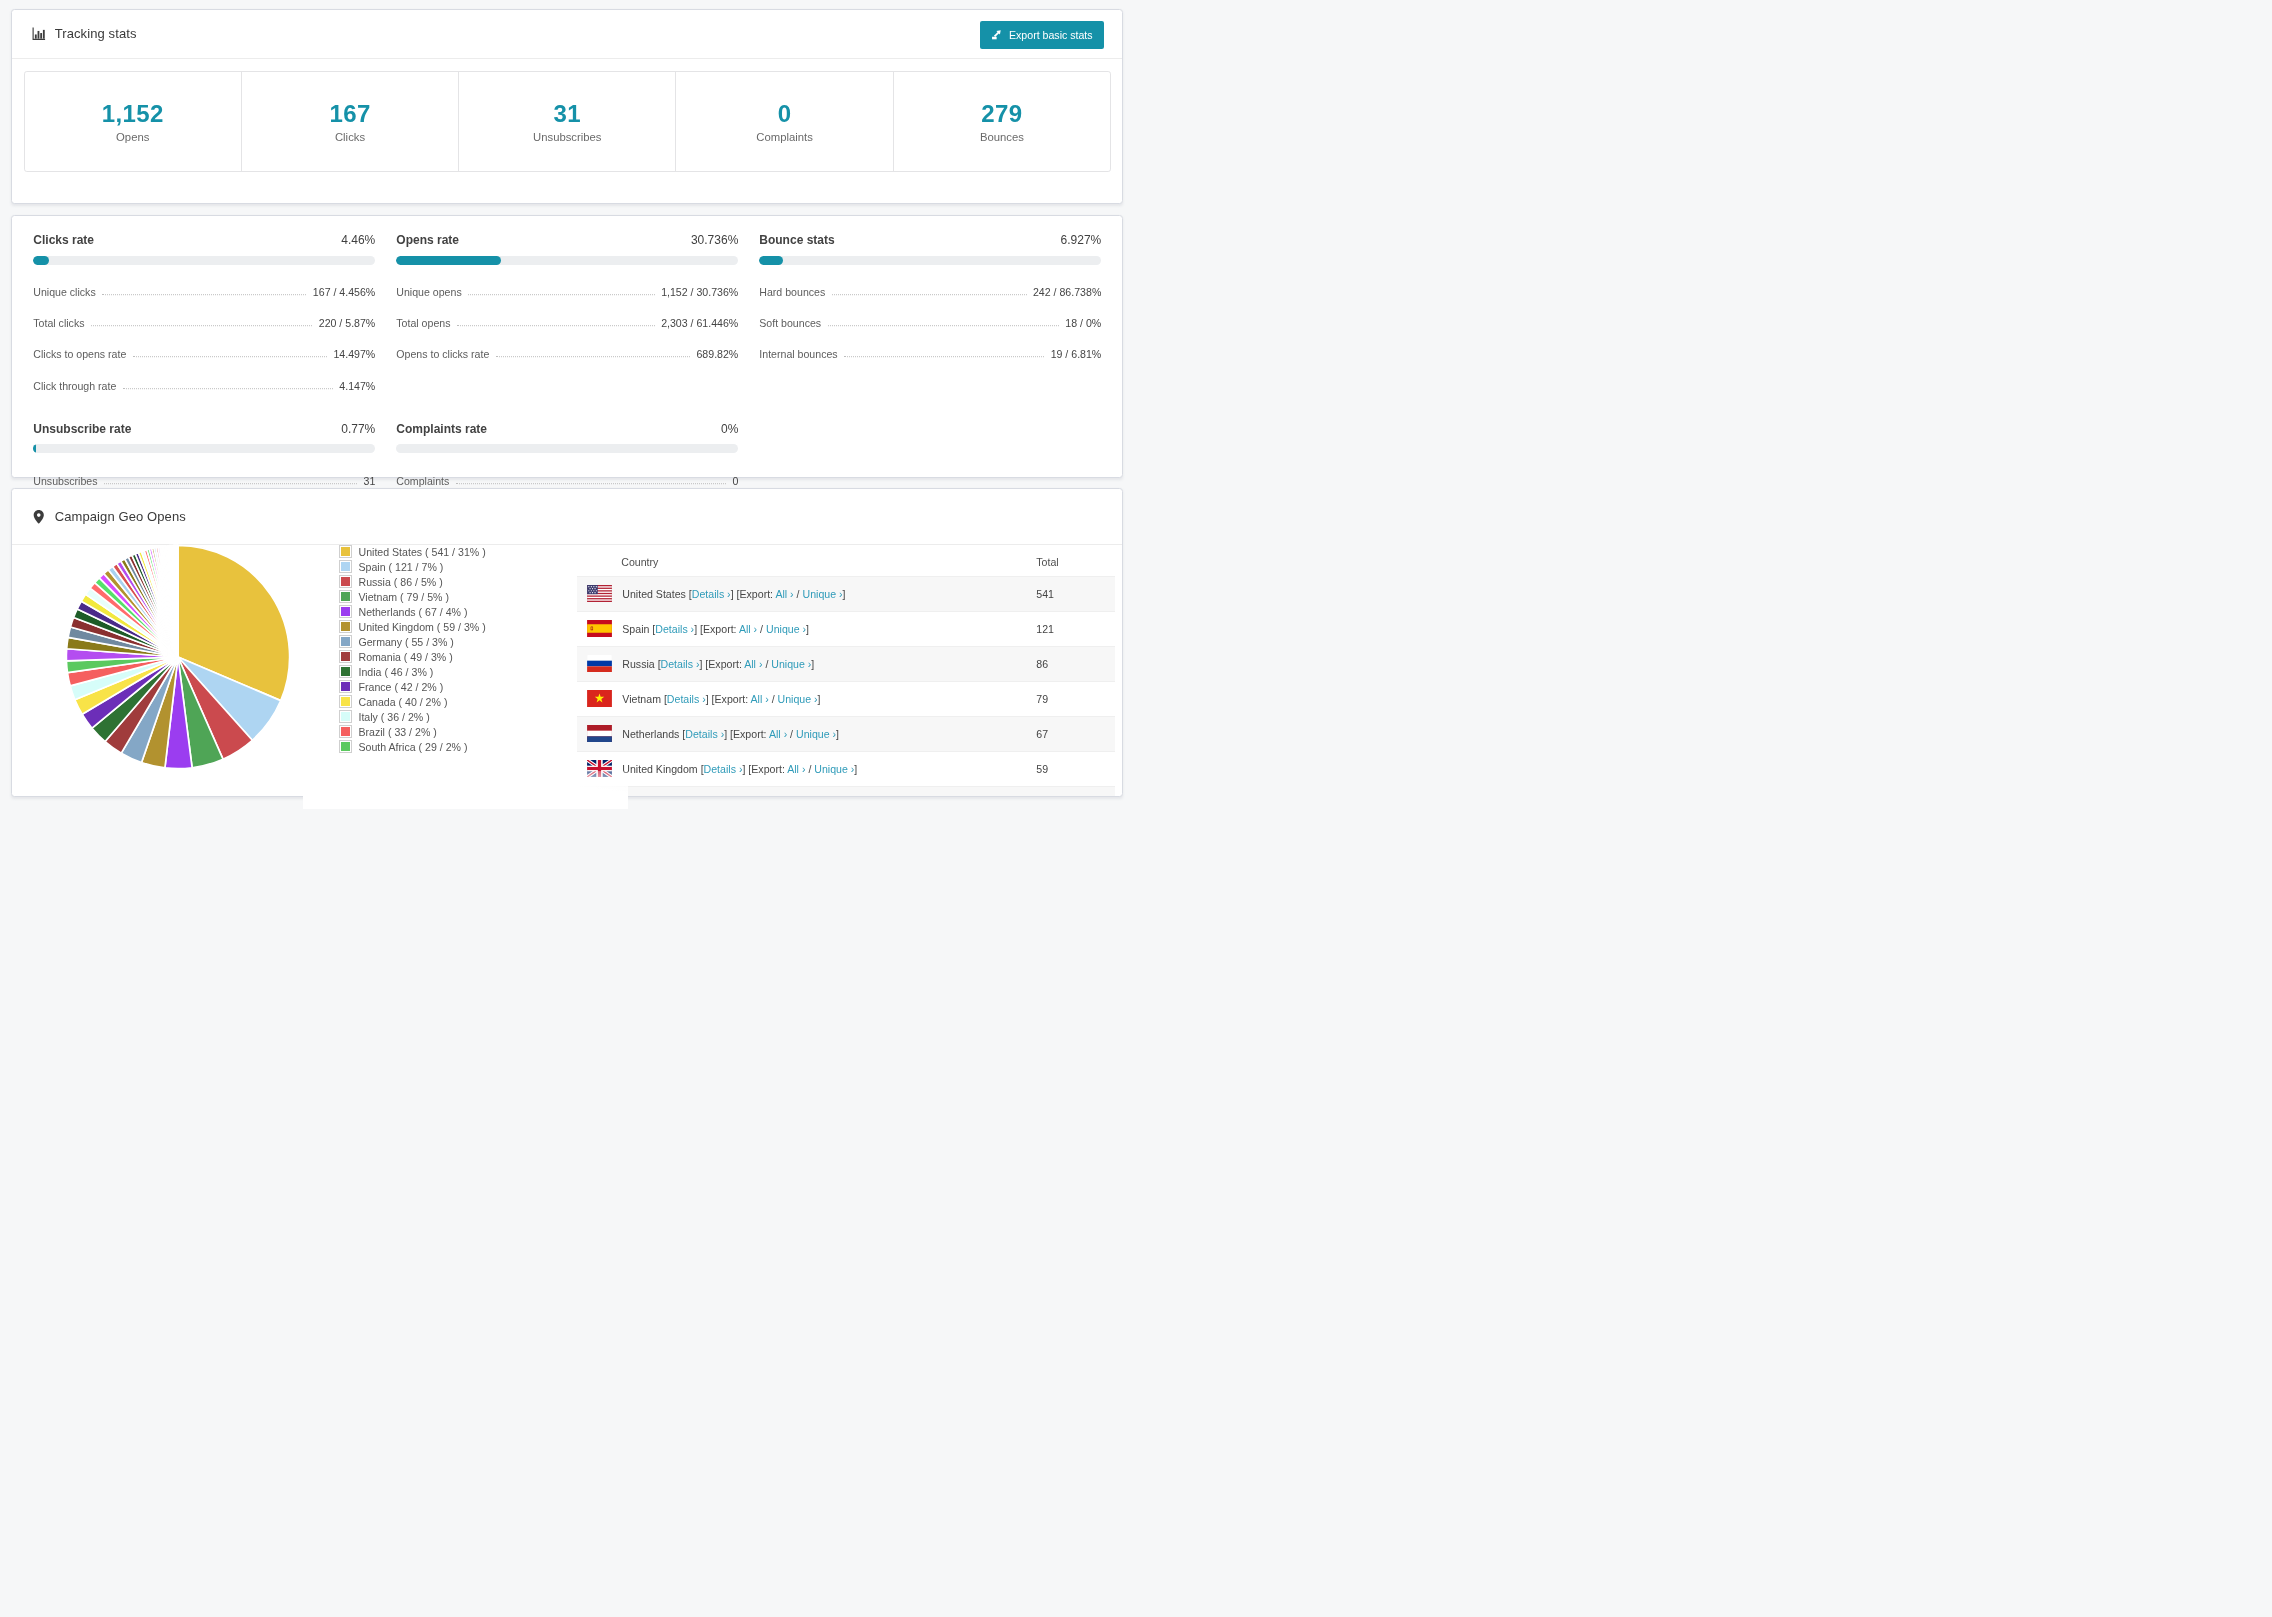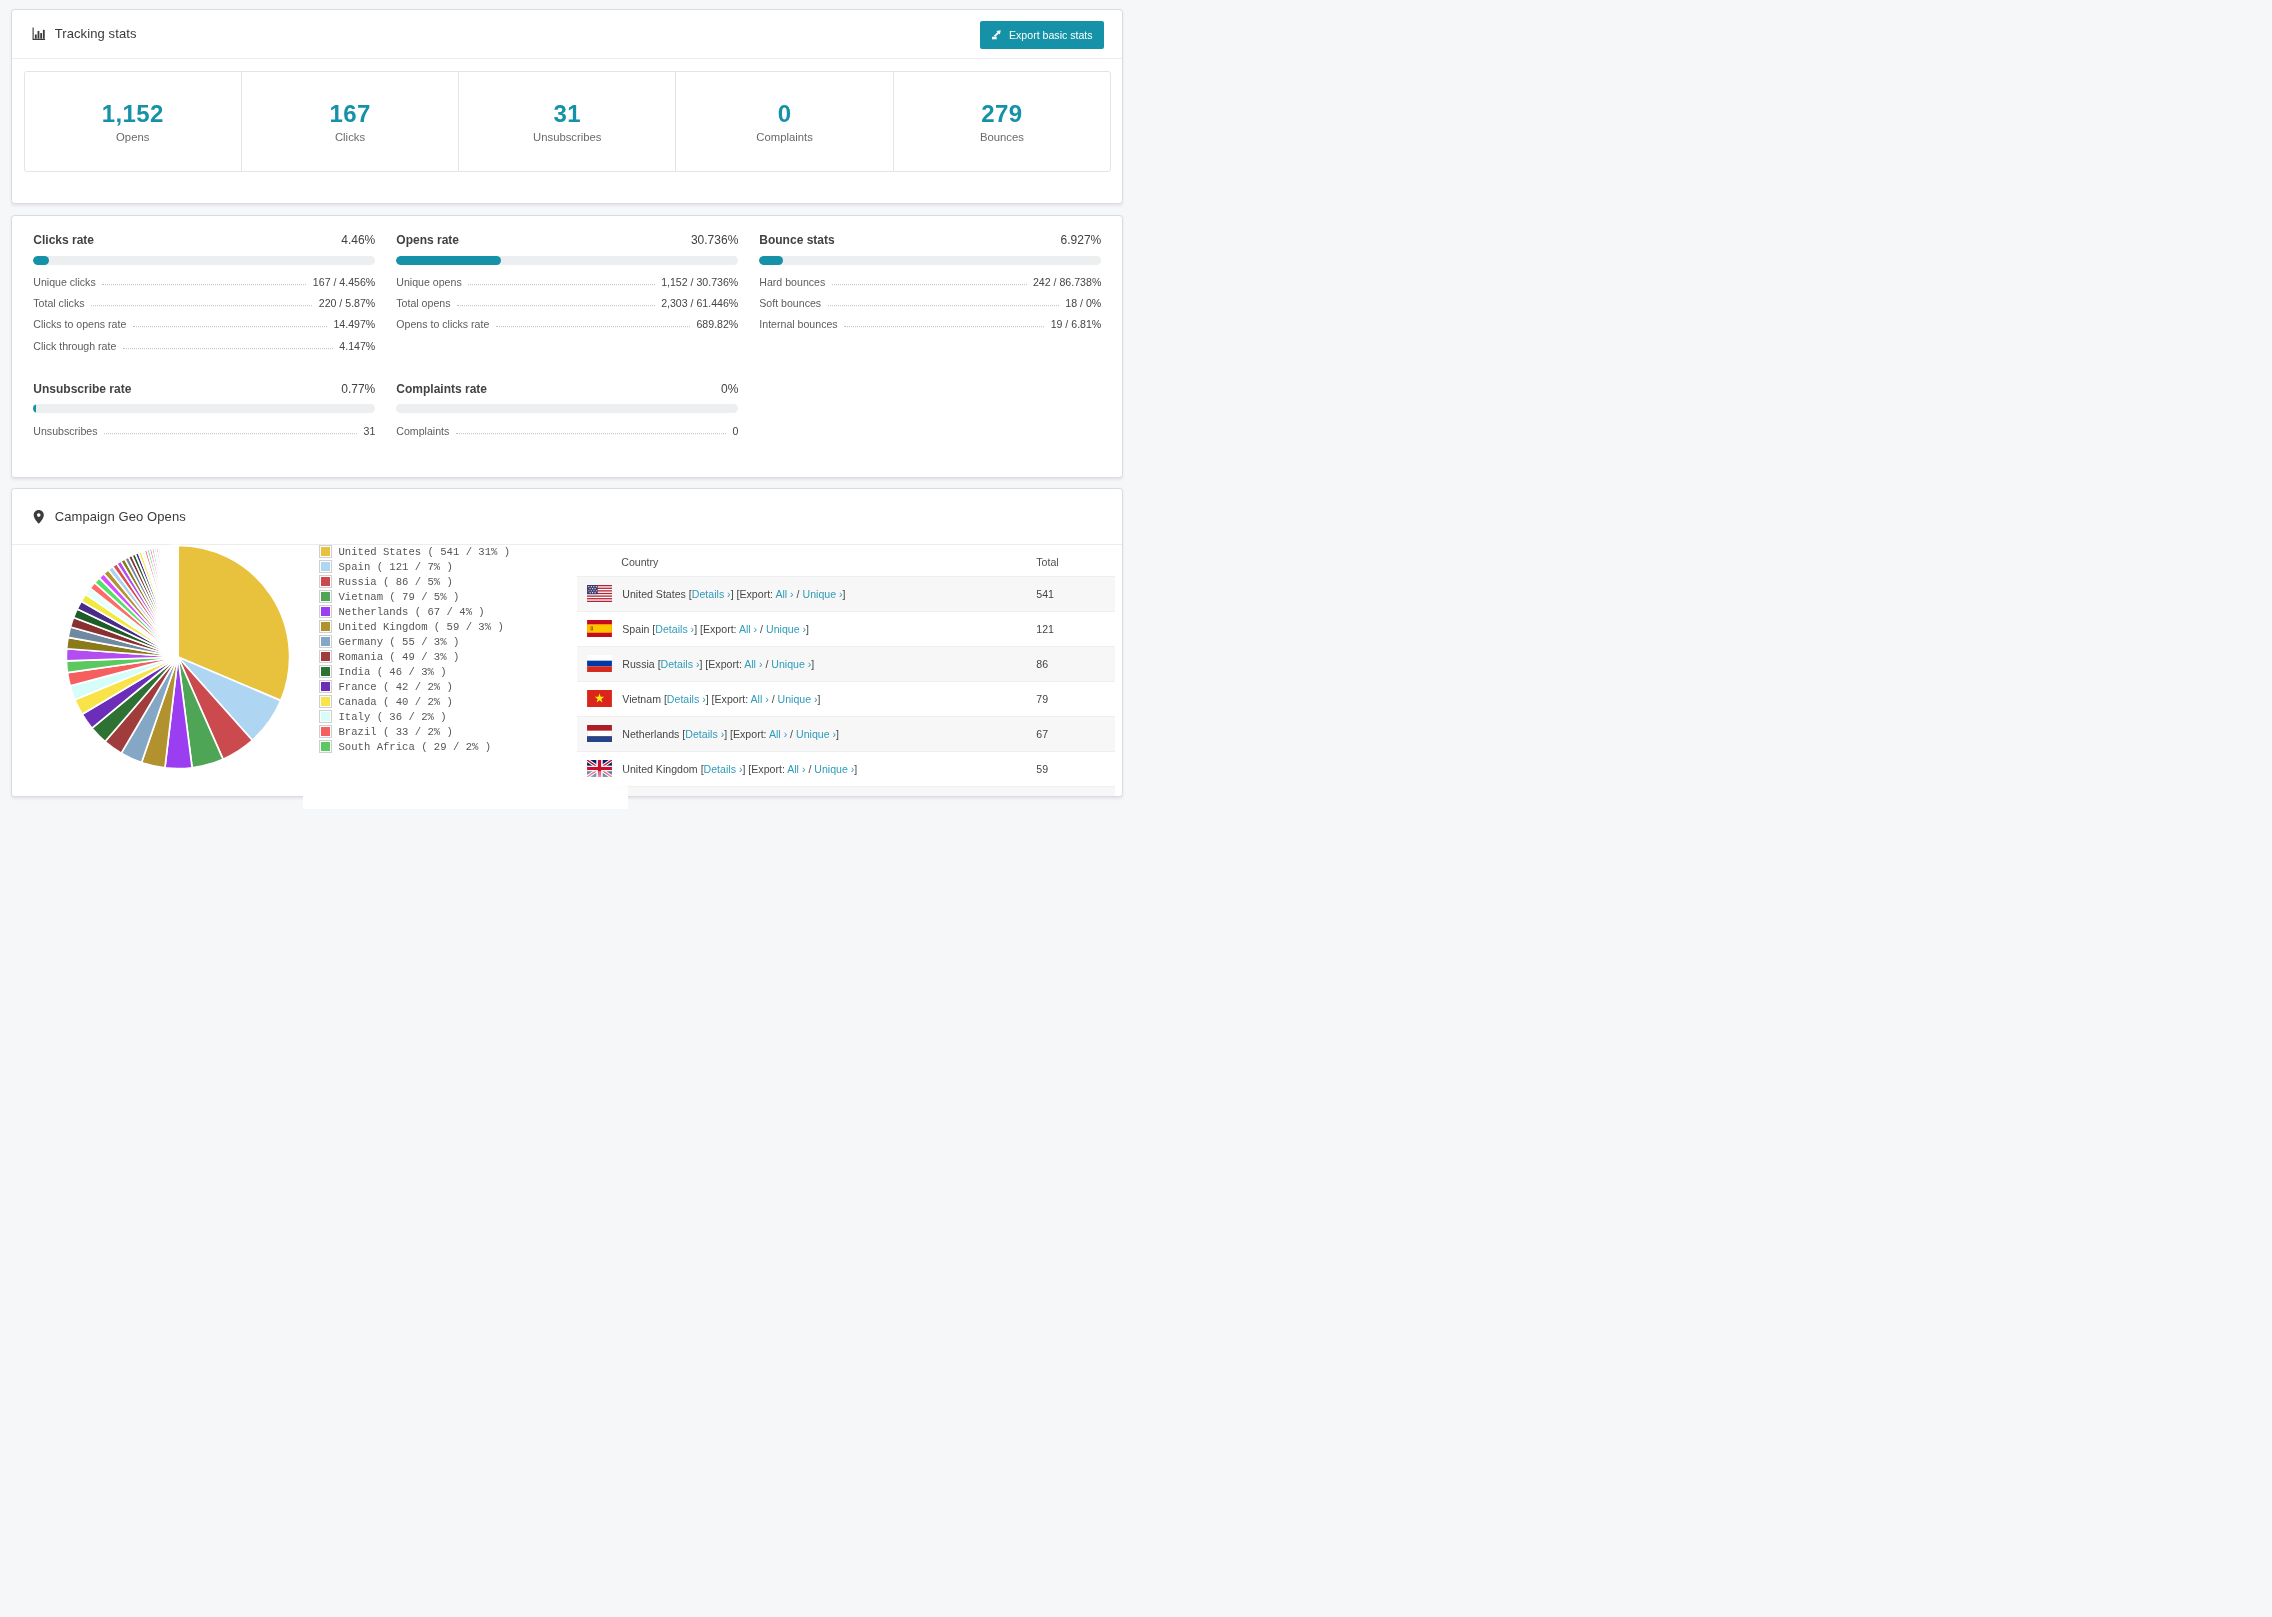--- a/index.html
+++ b/index.html
@@ -41,26 +41,26 @@
   .card-rates{top:215px;height:263px;padding:17px 21px;box-sizing:border-box;}
   .rates-grid{display:grid;grid-template-columns:repeat(3,1fr);column-gap:21px;row-gap:30px;}
   .rate-head{display:flex;justify-content:space-between;align-items:baseline;margin-bottom:8.5px;}
   .rate-title{font-size:12px;font-weight:700;color:#424242;}
   .rate-value{font-size:12px;font-weight:400;color:#3f3f3f;}
   .bar-track{height:9.2px;background:#eceef0;border-radius:5px;overflow:hidden;margin-bottom:11.3px;}
   .bar-fill{height:100%;background:#1591a8;border-radius:5px;}
   .stat-row{display:flex;align-items:flex-end;margin-top:9.2px;font-size:10.6px;}
   .stat-label{color:#5d5d5d;white-space:nowrap;}
   .dots{flex:1 1 auto;border-bottom:0.7px dotted #bdbdbd;margin:0 6.4px;transform:translateY(-2.8px);}
-  .stat-val{color:#454545;white-space:nowrap;}
+  .stat-val{color:#454545;white-space:nowrap;margin-top:10px;}
   
   .card-geo{top:488px;height:309px;overflow:hidden;}
   .geo-header{border-bottom:0.7px solid #ececec;height:56px;}
   .pie-wrap{position:absolute;left:46px;top:48px;width:240px;height:240px;}
-  .legend{position:absolute;left:308px;top:55px;font-family:Liberation Mono, monospace;}
+  .legend{position:absolute;left:328px;top:55px;}
   .legend-item{display:flex;align-items:center;height:15px;gap:7px;cursor:pointer;}
   .legend-swatch{width:9.2px;height:9.2px;flex:none;border:1.4px solid #fff;outline:0.7px solid #cfcfcf;box-sizing:content-box;}
   .legend-label{font-size:10.6px;color:#565656;white-space:nowrap;}
   .geo-table{position:absolute;left:565px;top:59px;width:538px;font-size:10.6px;color:#474747;}
   .gt-header{display:flex;height:27.5px;align-items:center;color:#4f4f4f;}
   .gt-header .c-head{flex:1;padding-left:44px;}
   .gt-header .t-head{width:79px;flex:none;}
   .gt-row{display:flex;height:34px;align-items:center;border-top:0.7px solid #efefef;}
   .gt-row.alt{background:#f7f7f7;}
   .c-cell{flex:1;display:flex;align-items:center;padding-left:10px;min-width:0;}

